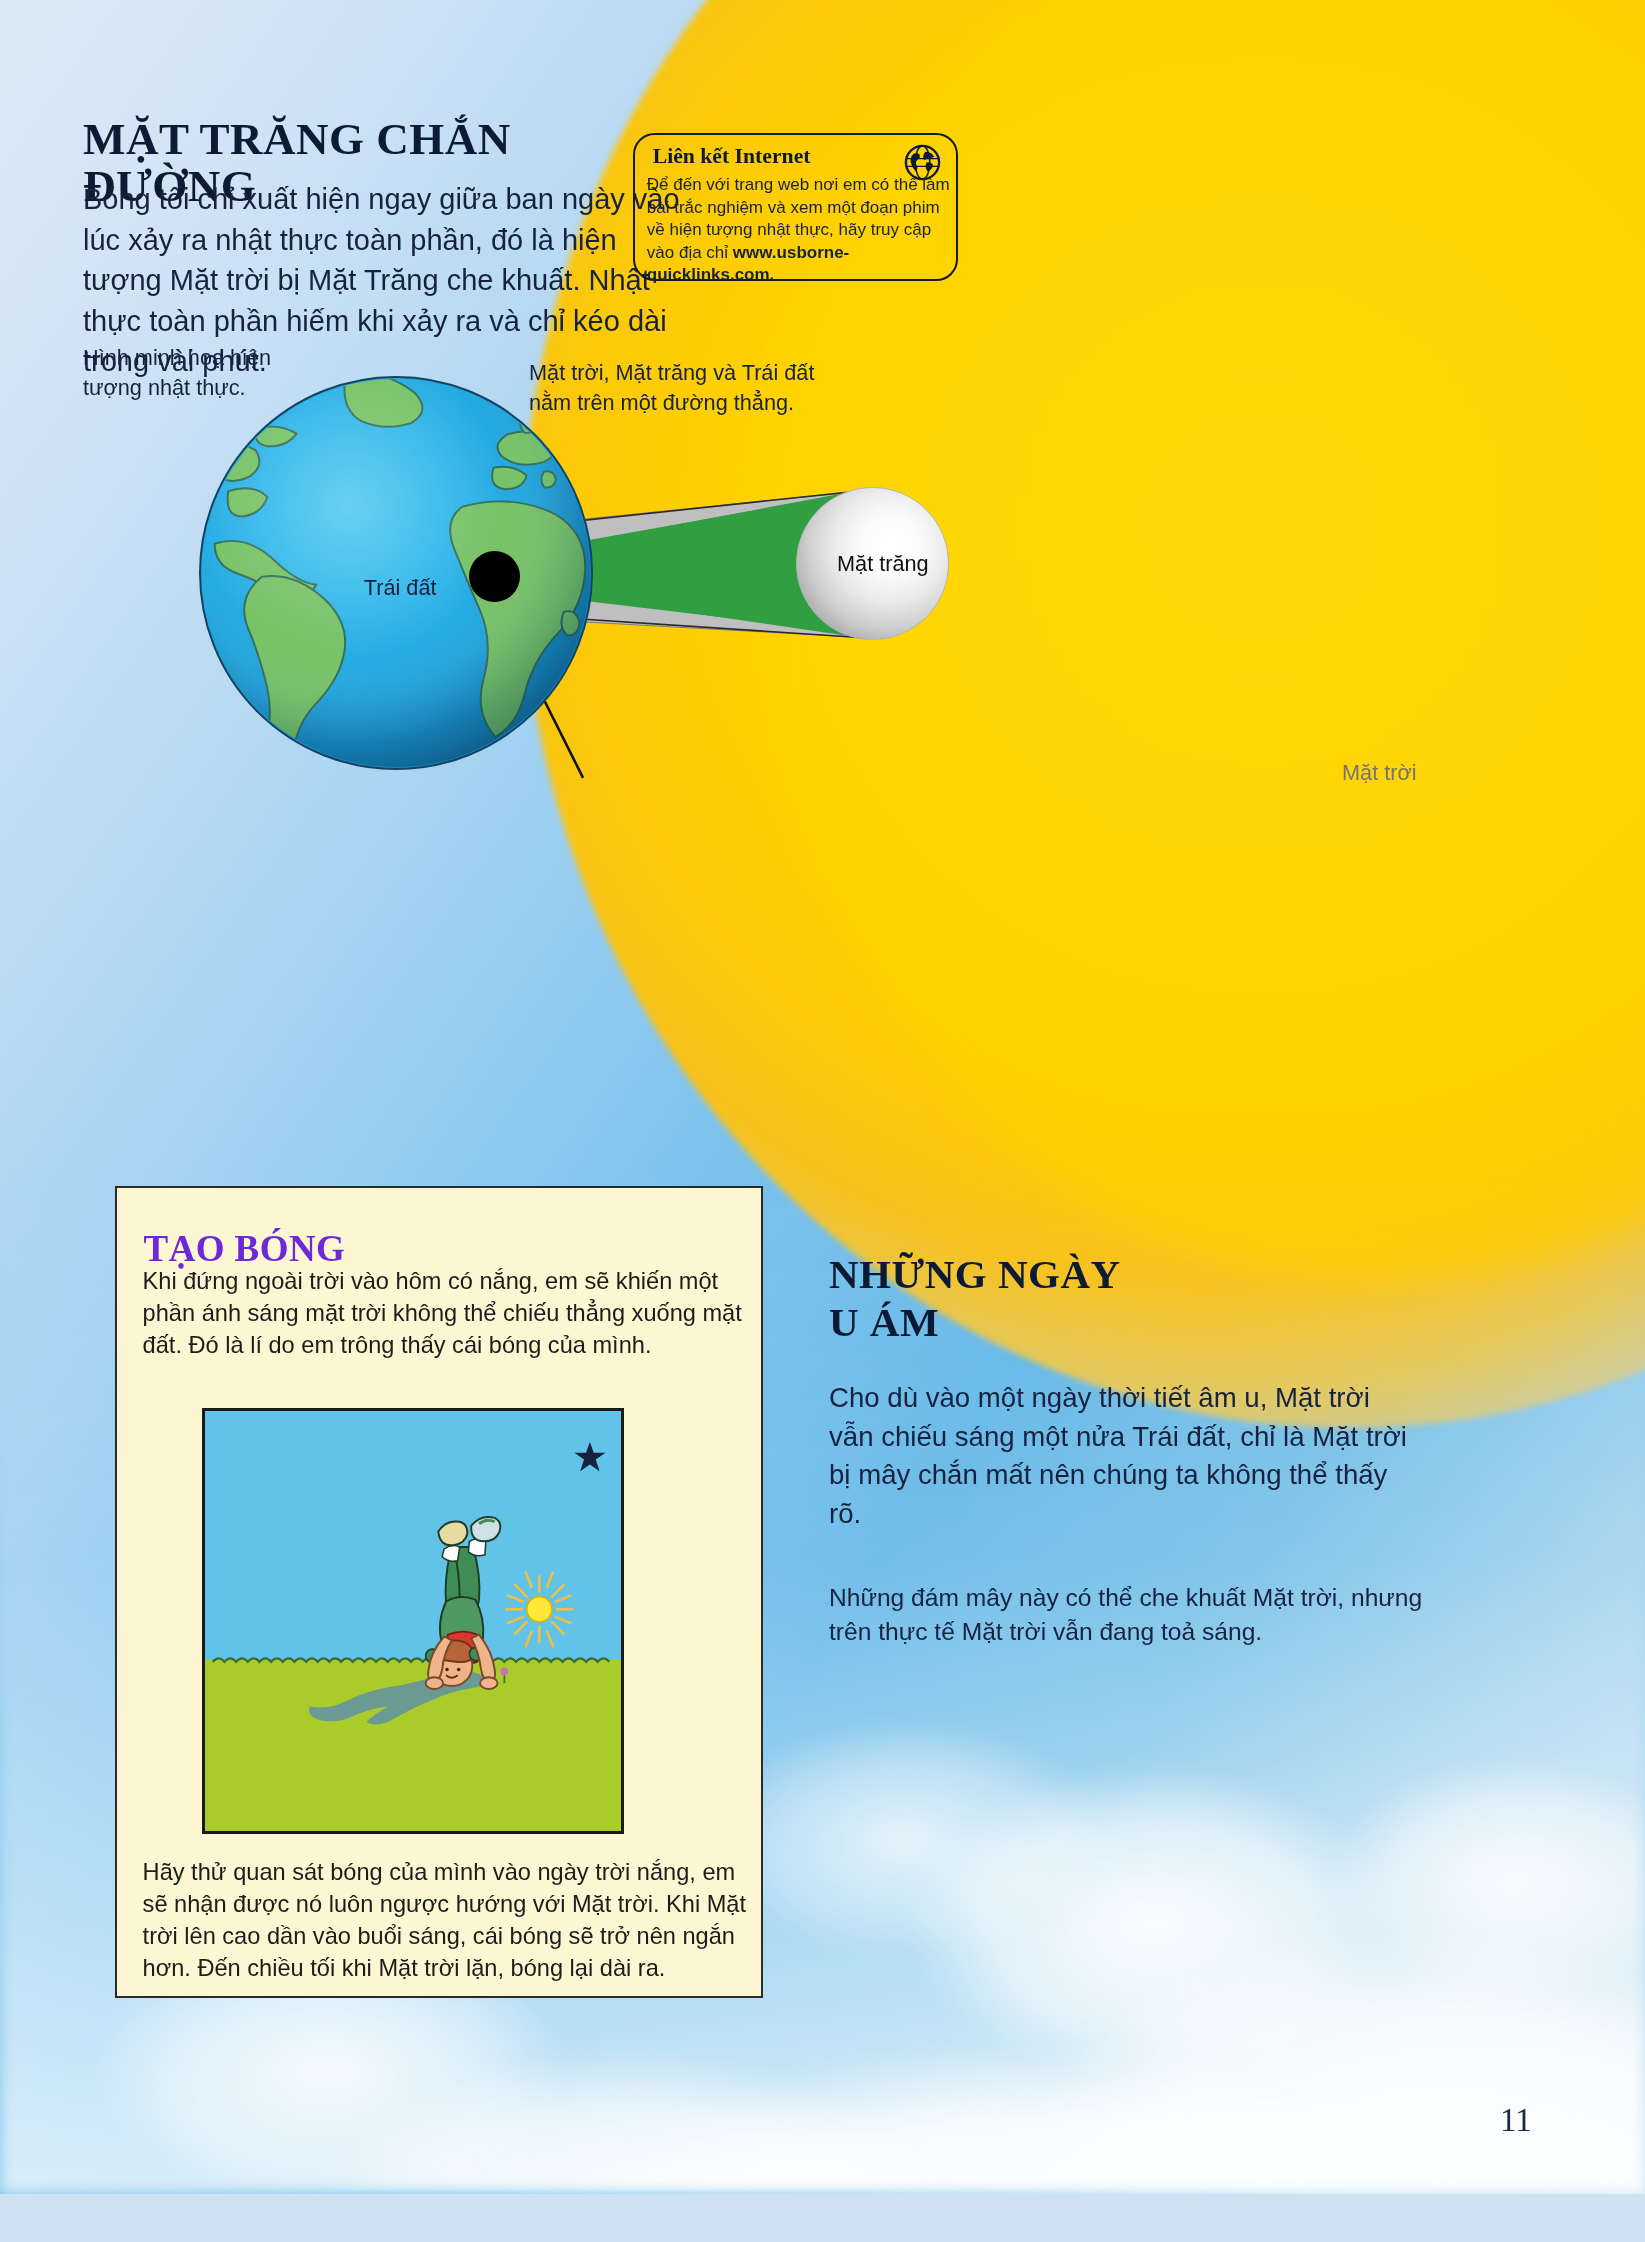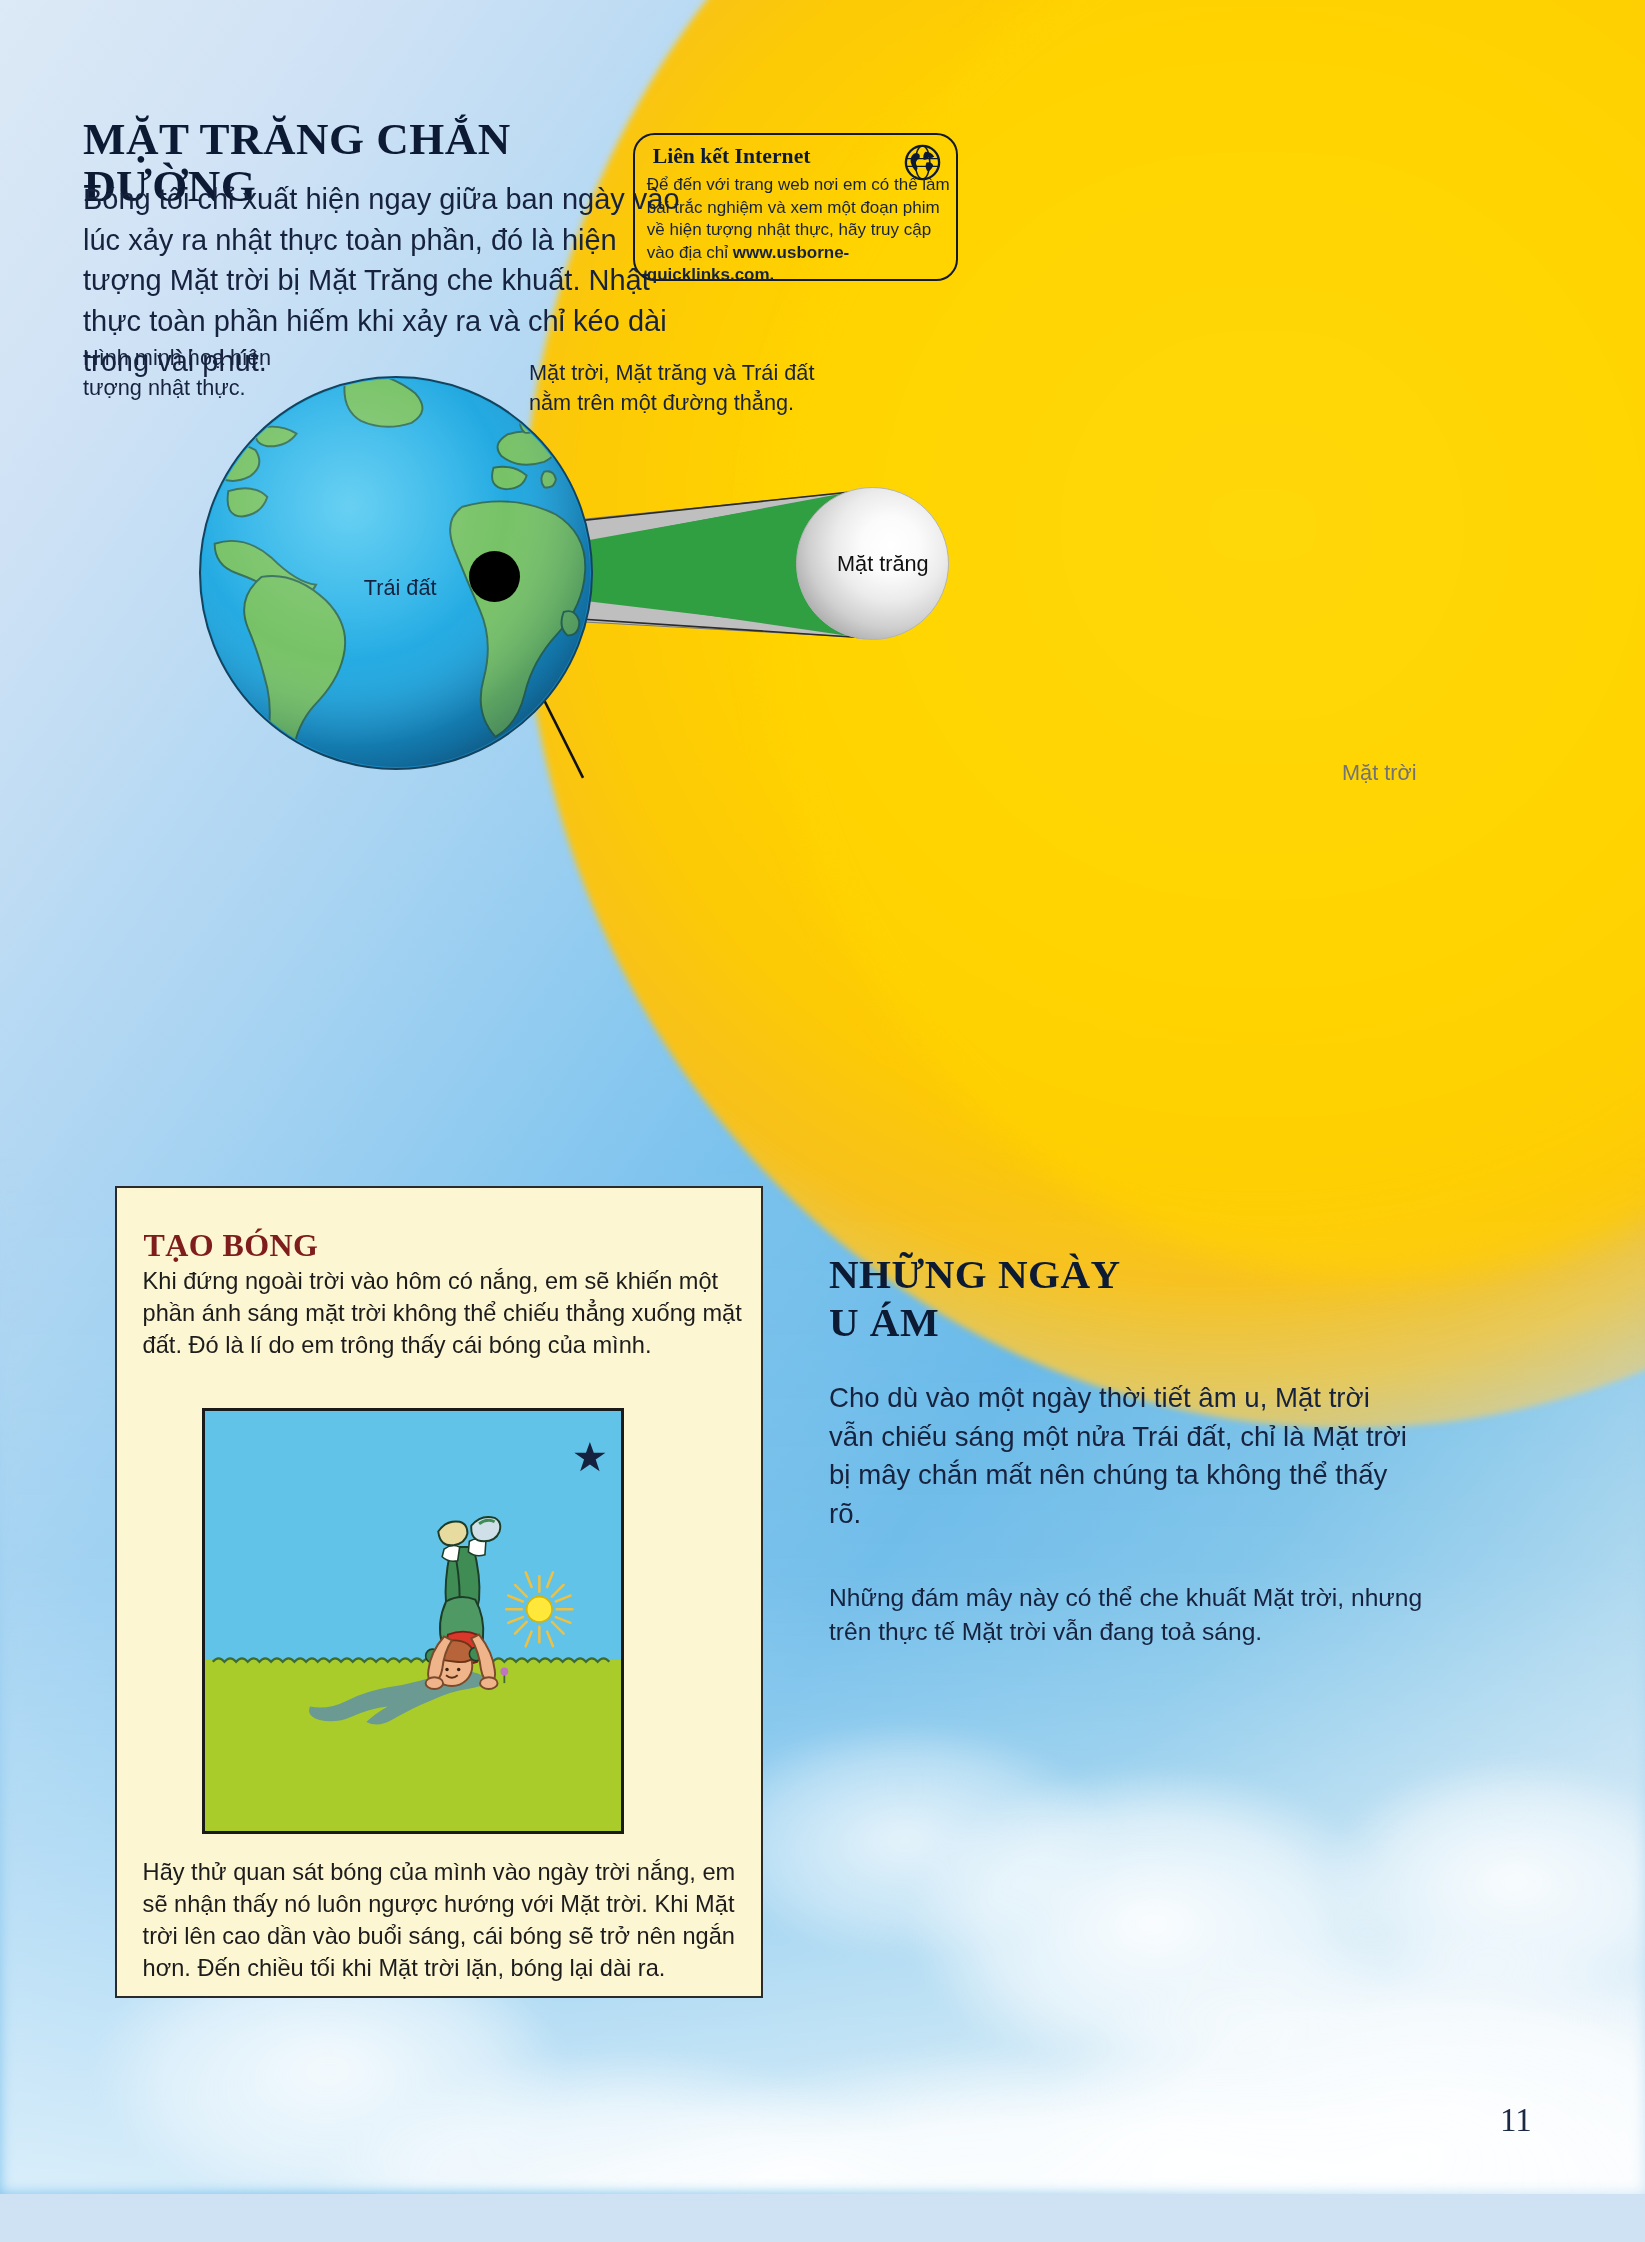--- a/index.html
+++ b/index.html
@@ -152,21 +152,21 @@
 
   
   #shadow-box{
     position:absolute; left:115px; top:1186px; width:648px; height:812px;
     background:#fcf6d2;
     border:2px solid #2b2b2b;
   }
   #tao-bong-title{
     position:absolute; left:26.6px; top:39px;
     font-family:"Liberation Serif", serif; font-weight:700;
-    font-size:32px; color:#7f1d1d; letter-spacing:0.4px;
+    font-size:37px; color:#6d28d9; letter-spacing:0.4px;
   }
   #tao-bong-body{
     position:absolute; left:25.6px; top:77px; width:601px;
     font-size:23.6px; line-height:1.36; color:#1c1c1c;
   }
   
   #photo-frame{
     position:absolute; left:85px; top:220px; width:422px; height:426px;
     border:3px solid #1a1a1a; overflow:hidden; background:#6ec6ea;
   }
@@ -370,21 +370,21 @@
           <ellipse cx="292" cy="280" rx="9" ry="6" fill="#f0b48a" stroke="#7a4a2a" stroke-width="2"></ellipse>
         </g>
 
         <g>
           <circle cx="308" cy="268" r="4" fill="#c075c0"></circle>
           <path d="M308 272 L308 280" stroke="#3d6b33" stroke-width="1.8"></path>
         </g>
       </svg>
     </div>
 
-    <p id="tao-bong-footer">Hãy thử quan sát bóng của mình vào ngày trời nắng, em sẽ nhận thấy nó luôn ngược hướng với Mặt trời. Khi Mặt trời lên cao dần vào buổi sáng, cái bóng sẽ trở nên ngắn hơn. Đến chiều tối khi Mặt trời lặn, bóng lại dài ra.</p>
+    <p id="tao-bong-footer">Hãy thử quan sát bóng của mình vào ngày trời nắng, em sẽ nhận được nó luôn ngược hướng với Mặt trời. Khi Mặt trời lên cao dần vào buổi sáng, cái bóng sẽ trở nên ngắn hơn. Đến chiều tối khi Mặt trời lặn, bóng lại dài ra.</p>
   </div>
 
   <h2 id="heading-cloudy" class="title-serif">
     <span>NHỮNG NGÀY</span><br>
     <span>U ÁM</span>
   </h2>
   <p id="cloudy-para1">Cho dù vào một ngày thời tiết âm u, Mặt trời vẫn chiếu sáng một nửa Trái đất, chỉ là Mặt trời bị mây chắn mất nên chúng ta không thể thấy rõ.</p>
   <p id="cloudy-para2">Những đám mây này có thể che khuất Mặt trời, nhưng trên thực tế Mặt trời vẫn đang toả sáng.</p>
 
   <div id="page-number">11</div>

